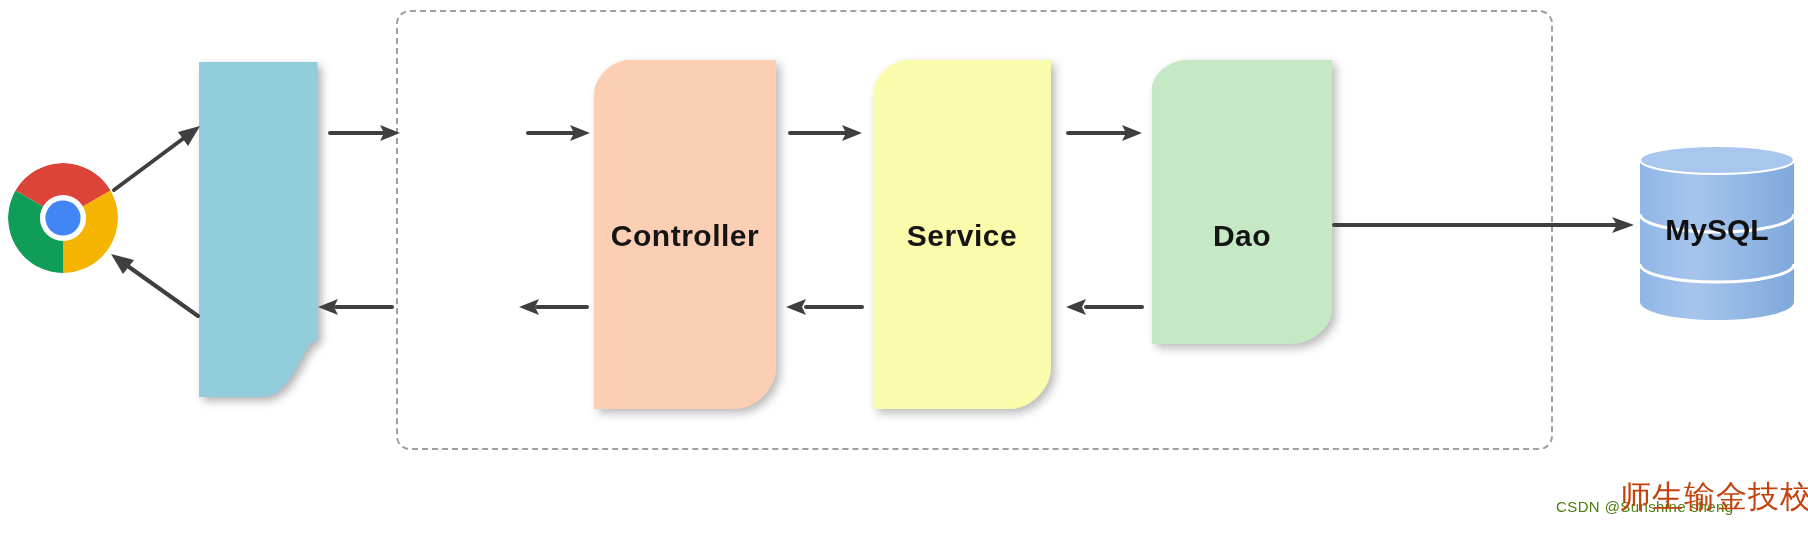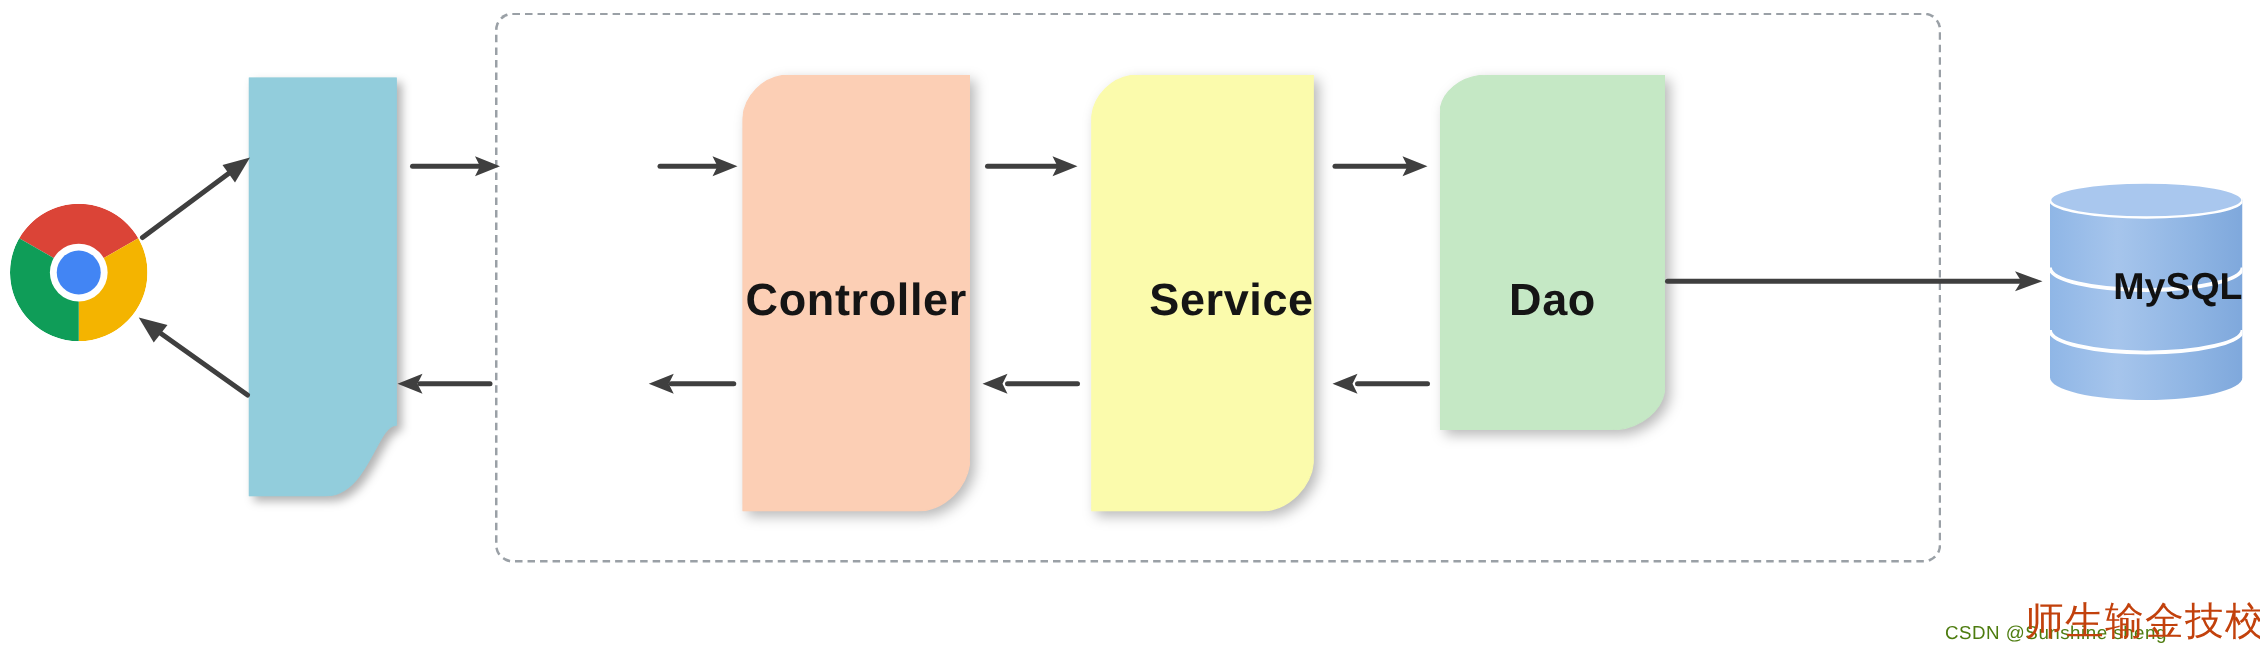--- a/index.html
+++ b/index.html
@@ -46,21 +46,21 @@
     letter-spacing: 0.5px;
     pointer-events: none;
     white-space: nowrap;
   }
   .cn-label {
     font-size: 35px;
     font-family: "DejaVu Sans", "Liberation Sans", sans-serif;
     font-weight: 800;
   }
   .en-label {
-    font-size: 36px;
+    font-size: 30px;
     font-family: "Liberation Sans", sans-serif;
     font-weight: bold;
   }
 
   
   .doc-shape {
     position: absolute;
     inset: 0;
     filter: drop-shadow(4px 4px 4px rgba(0,0,0,0.30));
   }
@@ -97,21 +97,21 @@
     top: 142px;
     width: 154px;
     height: 178px;
   }
   .db-cyl svg { display: block; width: 100%; height: 100%; }
   .db-label {
     position: absolute;
     left: 1640px;
     top: 213px;
     width: 154px;
-    text-align: right;
+    text-align: center;
     font-size: 30px;
     font-weight: bold;
     color: #111;
     font-family: "Liberation Sans", sans-serif;
     pointer-events: none;
   }
 
   
   .wm-csdn {
     position: absolute;
@@ -177,21 +177,21 @@
     </div>
     <div class="node-label en-label" style="top:159px;">Controller</div>
   </div>
 
   <div class="node" style="left:873px; top:60px; width:178px; height:349px;">
     <div class="proc-shape">
       <svg viewBox="0 0 178 349" preserveAspectRatio="none">
         <path d="M38,0 H178 V305 C178,329 158,349 134,349 H0 V38 C0,17 17,0 38,0 Z" fill="#FBFBAC" stroke="#FBFBAC" stroke-width="1"></path>
       </svg>
     </div>
-    <div class="node-label en-label" style="top:159px;text-align:right;">Service</div>
+    <div class="node-label en-label" style="top:159px;">Service</div>
   </div>
 
   <div class="node" style="left:1152px; top:60px; width:180px; height:284px;">
     <div class="proc-shape">
       <svg viewBox="0 0 180 349" preserveAspectRatio="none">
         <path d="M38,0 H180 V305 C180,329 160,349 136,349 H0 V38 C0,17 17,0 38,0 Z" fill="#C5E8C5" stroke="#C5E8C5" stroke-width="1"></path>
       </svg>
     </div>
     <div class="node-label en-label" style="top:159px;">Dao</div>
   </div>

